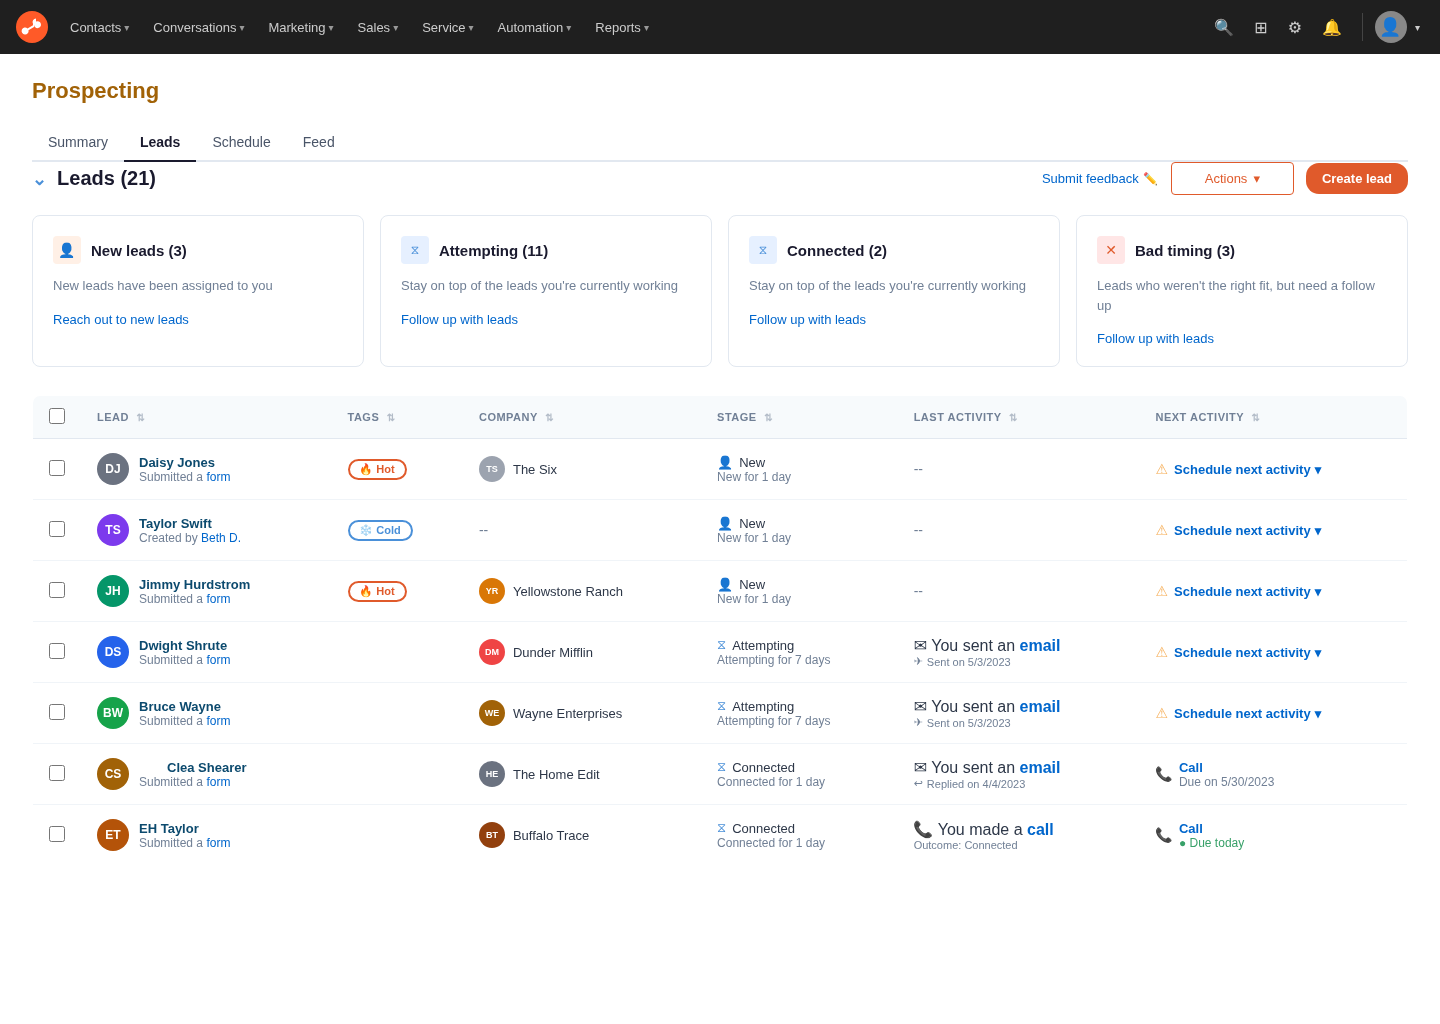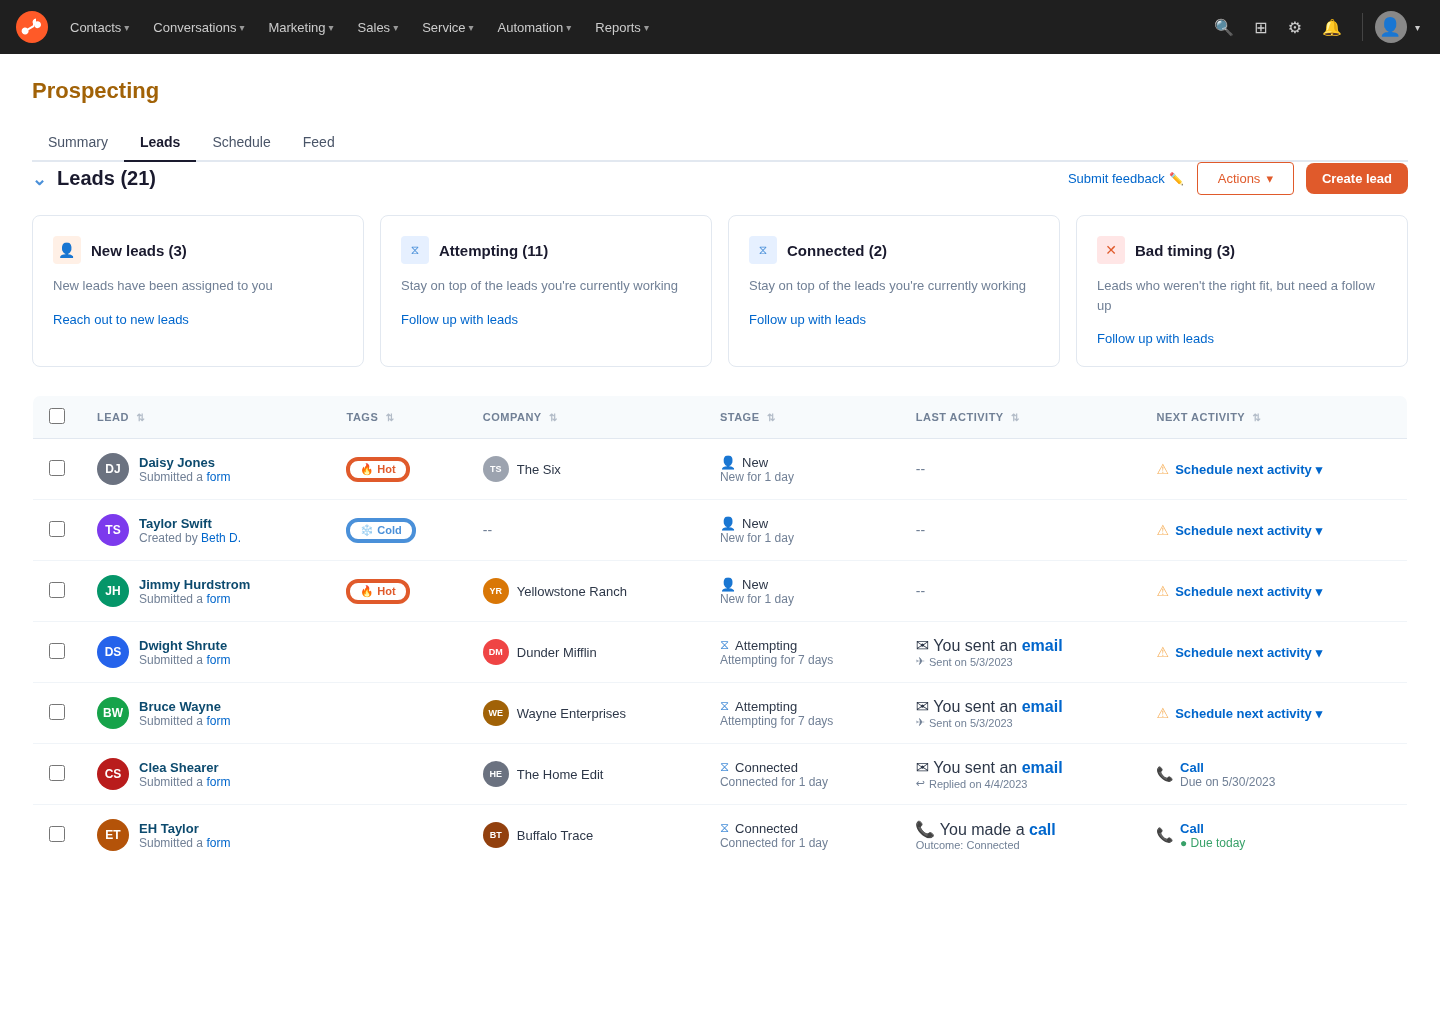--- a/index.html
+++ b/index.html
@@ -25,22 +25,22 @@
     .tabs { display: flex; border-bottom: 2px solid #e2e8f0; }
     .tab { padding: 10px 16px; cursor: pointer; font-size: 14px; color: #4a5568; border-bottom: 2px solid transparent; margin-bottom: -2px; }
     .tab.active { color: #1a1a2e; font-weight: 600; border-bottom-color: #1a1a2e; }
 
     
     .leads-header { display: flex; align-items: center; justify-content: space-between; margin-bottom: 20px; }
     .leads-title { display: flex; align-items: center; gap: 10px; font-size: 20px; font-weight: 700; color: #1a1a2e; }
     .leads-title-chevron { color: #4a90d9; font-size: 18px; cursor: pointer; }
     .leads-header-right { display: flex; align-items: center; gap: 12px; }
     .submit-feedback { color: #0066cc; font-size: 13px; cursor: pointer; display: flex; align-items: center; gap: 5px; }
-    .btn-actions { border: 1px solid #e05a2b; color: #e05a2b; background: #fff; padding: 8px 20px; border-radius: 4px; font-size: 13px; cursor: pointer; display: flex; align-items: center; gap: 6px; font-weight: 500; }
-    .btn-create-lead { background: #e05a2b; color: #fff; border: none; padding: 8px 16px; border-radius: 8px; font-size: 13px; cursor: pointer; font-weight: 600; }
+    .btn-actions { border: 1px solid #e05a2b; color: #e05a2b; background: #fff; padding: 8px 33px; border-radius: 4px; font-size: 13px; cursor: pointer; display: flex; align-items: center; gap: 6px; font-weight: 500; }
+    .btn-create-lead { background: #e05a2b; color: #fff; border: none; padding: 8px 16px; border-radius: 13px; font-size: 13px; cursor: pointer; font-weight: 600; }
 
     
     .summary-cards { display: grid; grid-template-columns: repeat(4, 1fr); gap: 16px; margin-bottom: 28px; }
     .summary-card { border: 1px solid #e2e8f0; border-radius: 8px; padding: 20px; background: #fff; }
     .card-header { display: flex; align-items: center; gap: 10px; margin-bottom: 12px; }
     .card-icon { width: 28px; height: 28px; border-radius: 4px; display: flex; align-items: center; justify-content: center; font-size: 14px; }
     .card-icon.orange { background: #fff0e6; color: #e05a2b; }
     .card-icon.blue { background: #e6f0ff; color: #4a90d9; }
     .card-icon.red { background: #ffe6e6; color: #e05a2b; }
     .card-title { font-size: 15px; font-weight: 700; color: #1a1a2e; }
@@ -53,21 +53,21 @@
     .leads-table th .sort-icon { margin-left: 4px; opacity: 0.5; font-size: 10px; }
     .leads-table td { padding: 14px 16px; border-bottom: 1px solid #f0f4f8; vertical-align: middle; }
     .leads-table tr:last-child td { border-bottom: none; }
     .checkbox-cell { width: 36px; }
     .row-checkbox { width: 16px; height: 16px; cursor: pointer; }
     .lead-avatar { width: 32px; height: 32px; border-radius: 50%; display: flex; align-items: center; justify-content: center; font-size: 12px; font-weight: 700; color: #fff; flex-shrink: 0; }
     .lead-info { display: flex; align-items: center; gap: 10px; }
     .lead-name { font-weight: 600; font-size: 13px; color: #0c4a6e; }
     .lead-source { font-size: 12px; color: #718096; }
     .lead-source a { color: #0066cc; text-decoration: none; }
-    .tag { display: inline-flex; align-items: center; gap: 4px; border: 4px solid #f9a8d4; border-radius: 12px; padding: 2px 10px; font-size: 11px; font-weight: 600; white-space: nowrap; }
+    .tag { display: inline-flex; align-items: center; gap: 4px; border: 2px solid #f9a8d4; border-radius: 12px; padding: 2px 10px; font-size: 11px; font-weight: 600; white-space: nowrap; }
     .tag.hot { border-color: #e05a2b; color: #e05a2b; background: #fff; }
     .tag.cold { border-color: #4a90d9; color: #4a90d9; background: #fff; }
     .company-info { display: flex; align-items: center; gap: 8px; }
     .company-avatar { width: 26px; height: 26px; border-radius: 50%; display: flex; align-items: center; justify-content: center; font-size: 9px; font-weight: 700; color: #fff; flex-shrink: 0; }
     .company-name { font-size: 13px; color: #2d3748; }
     .stage-info .stage-name { font-size: 13px; color: #2d3748; display: flex; align-items: center; gap: 6px; }
     .stage-info .stage-duration { font-size: 12px; color: #718096; }
     .activity-info .activity-text { font-size: 16px; color: #2d3748; }
     .activity-info .activity-text a { color: #0066cc; font-weight: 600; text-decoration: none; }
     .activity-info .activity-date { font-size: 11px; color: #718096; display: flex; align-items: center; gap: 4px; }
@@ -81,21 +81,21 @@
     .call-icon { color: #718096; font-size: 14px; }
     .dash-text { color: #718096; }
     .th-checkbox { width: 36px; }
 
     
     .av-dj { background: #6b7280; }
     .av-ts { background: #7c3aed; }
     .av-jh { background: #059669; }
     .av-ds { background: #2563eb; }
     .av-bw { background: #16a34a; }
-    .av-cs { background: #b91c1c; }
+    .av-cs { background: #a16207; }
     .av-et { background: #b45309; }
     .av-six { background: #9ca3af; }
     .av-yr { background: #d97706; }
     .av-dm { background: #ef4444; }
     .av-we { background: #a16207; text-align: right; }
     .av-he { background: #6b7280; }
     .av-bt { background: #92400e; }
   </style>
 </head>
 <body>
@@ -442,21 +442,21 @@
         </span>
       </div>
           </td>
         </tr>
         <tr>
           <td class="checkbox-cell"><input type="checkbox" class="row-checkbox" style=""></td>
           <td>
     <div class="lead-info">
       <div class="lead-avatar av-cs">CS</div>
       <div>
-        <div class="lead-name" style="cursor:pointer;">Clea Shearer</div>
+        <div class="lead-name" style="cursor:pointer;margin-left:28px;">Clea Shearer</div>
         <div class="lead-source">Submitted a <a href="#">form</a></div>
       </div>
     </div>
           </td>
           <td></td>
           <td>
       <div class="company-info">
         <div class="company-avatar av-he">HE</div>
         <span class="company-name" style="cursor:pointer;">The Home Edit</span>
       </div>

